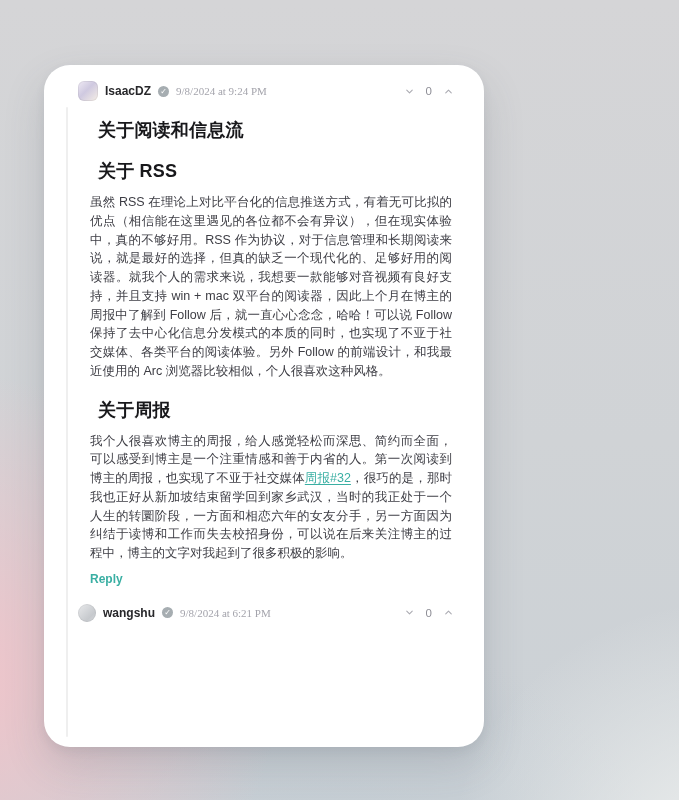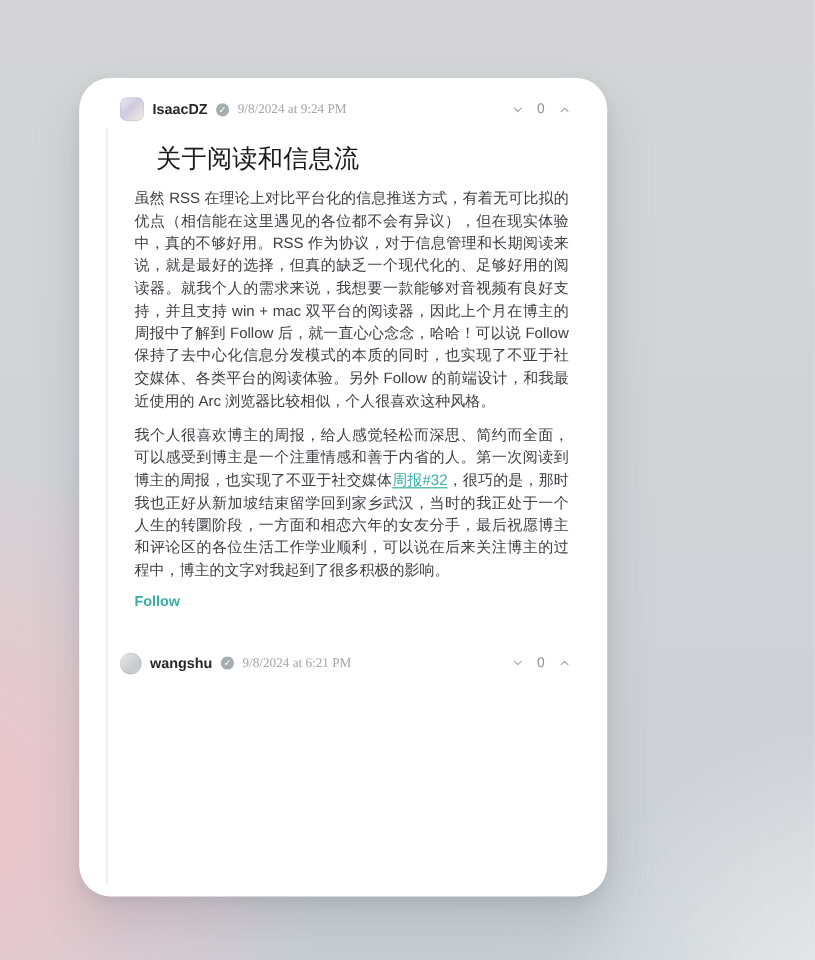--- a/index.html
+++ b/index.html
@@ -8,21 +8,21 @@
   body {
     width:679px; height:800px; overflow:hidden;
     font-family:"Liberation Sans","DejaVu Sans",sans-serif;
     background:
       radial-gradient(90% 70% at -8% 85%, #f1c3c9 0%, rgba(241,195,201,0) 55%),
       radial-gradient(70% 55% at 108% 108%, #eef0ef 0%, rgba(238,240,239,0) 60%),
       radial-gradient(80% 60% at 50% 118%, #c2ccd3 0%, rgba(194,204,211,0) 65%),
       linear-gradient(180deg, #d5d5d7 0%, #d0d3d6 55%, #cbd1d6 100%);
   }
   .card {
-    position:absolute; left:66px; top:65px; width:440px; height:682px;
+    position:absolute; left:44px; top:65px; width:440px; height:682px;
     background:#ffffff; border-radius:26px;
     box-shadow:0 18px 40px rgba(70,75,90,.18), 0 4px 10px rgba(70,75,90,.08);
     padding:16px 30px 0 34px; overflow:hidden;
   }
   .thread-line { position:absolute; left:22px; top:42px; bottom:10px; width:2px; background:#efefef; border-radius:2px; }
 
   .comment-header { display:flex; align-items:center; gap:7px; }
   .avatar {
     width:20px; height:20px; border-radius:6px; flex:0 0 auto;
     background:linear-gradient(135deg,#efeaf4 0%,#cfc9e0 45%,#f6efe6 100%);
@@ -34,26 +34,26 @@
   .badge {
     width:11px; height:11px; border-radius:50%; background:#a6adb1; color:#fff;
     font-size:8px; line-height:11px; text-align:center; flex:0 0 auto;
   }
   .date { font-size:11px; color:var(--muted);font-family:Liberation Serif, serif; }
   .votes { margin-left:auto; display:flex; align-items:center; gap:11px; color:var(--muted); }
   .vote-btn { display:inline-flex; cursor:pointer; color:#ababb2; }
   .vote-count { font-size:11.5px; color:#8e8e96; }
 
   .comment-body { margin-left:12px; padding-right:2px; }
-  h3 { font-size:21px; font-weight:400; color:var(--heading); margin:17px 18px 0; letter-spacing:.2px; }
+  h3 { font-size:18px; font-weight:700; color:var(--heading); margin:17px 8px 0; letter-spacing:.2px; }
   p { font-size:12.5px; line-height:1.5; color:var(--text); margin:10px 0 0; text-align:justify; }
   a.link { color:var(--accent); text-decoration:underline; text-underline-offset:2px; cursor:pointer; }
   .reply { margin-top:9px; font-size:12px; font-weight:600; color:var(--accent); cursor:pointer; width:max-content; }
 
-  .comment + .comment { margin-top:36px; }
+  .comment + .comment { margin-top:18px; }
 </style>
 </head>
 <body>
 
 <div class="card">
   <div class="thread-line"></div>
 
   <section class="comment">
     <div class="comment-header">
       <span class="avatar"></span>
@@ -69,23 +69,25 @@
         <span class="vote-count">0</span>
         <span class="vote-btn">
           <svg width="11" height="11" viewBox="0 0 24 24">
               <path d="M6 15l6-6 6 6" fill="none" stroke="currentColor" stroke-width="2.4" stroke-linecap="round" stroke-linejoin="round"></path>
             </svg>
         </span>
       </span>
     </div>
     <div class="comment-body">
       <h3>关于阅读和信息流</h3>
+      <h3>关于 RSS</h3>
       <p>虽然 RSS 在理论上对比平台化的信息推送方式，有着无可比拟的优点（相信能在这里遇见的各位都不会有异议），但在现实体验中，真的不够好用。RSS 作为协议，对于信息管理和长期阅读来说，就是最好的选择，但真的缺乏一个现代化的、足够好用的阅读器。就我个人的需求来说，我想要一款能够对音视频有良好支持，并且支持 win + mac 双平台的阅读器，因此上个月在博主的周报中了解到 Follow 后，就一直心心念念，哈哈！可以说 Follow 保持了去中心化信息分发模式的本质的同时，也实现了不亚于社交媒体、各类平台的阅读体验。另外 Follow 的前端设计，和我最近使用的 Arc 浏览器比较相似，个人很喜欢这种风格。</p>
-      <p><span>我个人很喜欢博主的周报，给人感觉轻松而深思、简约而全面，可以感受到博主是一个注重情感和善于内省的人。第一次阅读到博主的周报，也实现了不亚于社交媒体</span><a class="link">周报#32</a><span>，很巧的是，那时我也正好从新加坡结束留学回到家乡武汉，当时的我正处于一个人生的转圜阶段，一方面和相恋六年的女友分手，最后祝愿博主和评论区的各位生活工作学业顺利，可以说在后来关注博主的过程中，博主的文字对我起到了很多积极的影响。</span></p>
-      <div class="reply">Follow</div>
+      <h3>关于周报</h3>
+      <p><span>我个人很喜欢博主的周报，给人感觉轻松而深思、简约而全面，可以感受到博主是一个注重情感和善于内省的人。第一次阅读到博主的周报，也实现了不亚于社交媒体</span><a class="link">周报#32</a><span>，很巧的是，那时我也正好从新加坡结束留学回到家乡武汉，当时的我正处于一个人生的转圜阶段，一方面和相恋六年的女友分手，另一方面因为纠结于读博和工作而失去校招身份，可以说在后来关注博主的过程中，博主的文字对我起到了很多积极的影响。</span></p>
+      <div class="reply">Reply</div>
     </div>
   </section>
 
   <section class="comment">
     <div class="comment-header">
       <span class="avatar round"></span>
       <span class="author">wangshu</span>
       <span class="badge">✓</span>
       <span class="date">9/8/2024 at 6:21 PM</span>
       <span class="votes">

